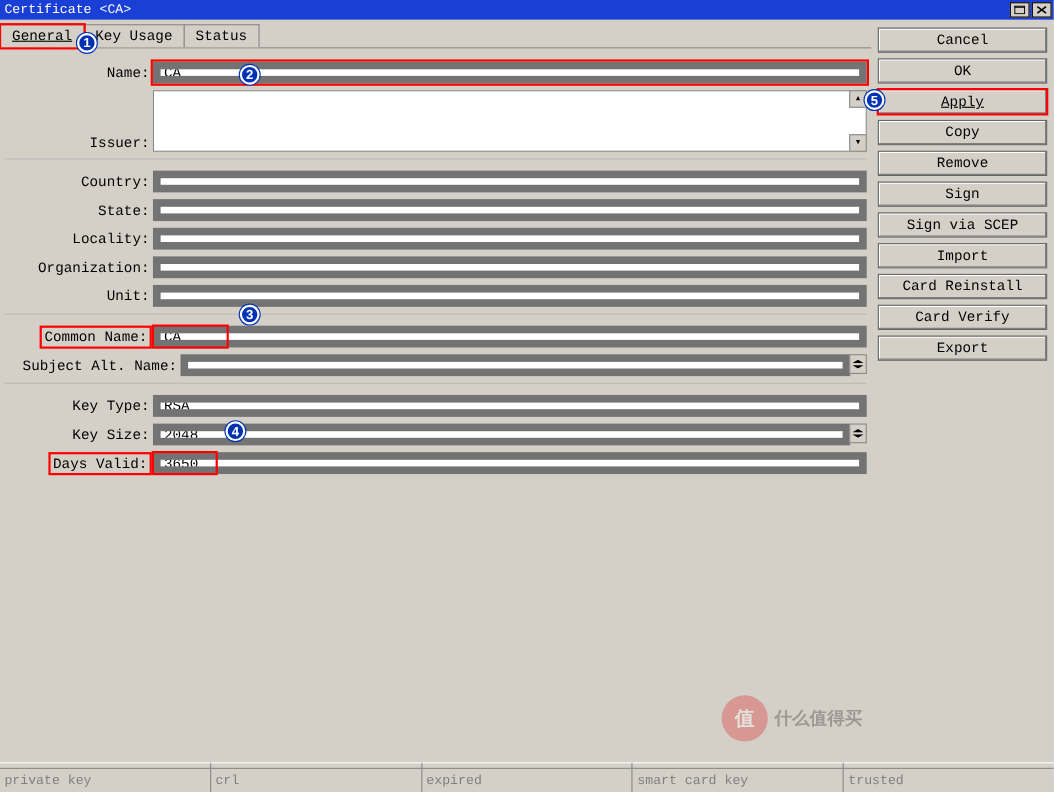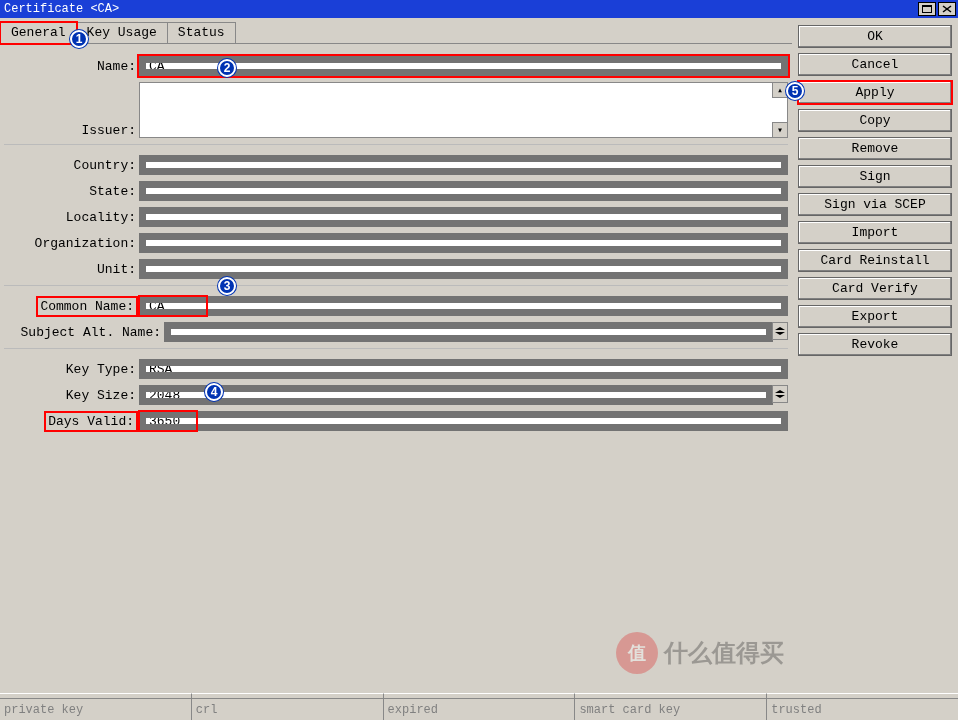--- a/index.html
+++ b/index.html
@@ -36,34 +36,34 @@
   .row .scroll-arrow { width: 16px; height: 16px; border: 1px solid #888; background: #d4d0c8; display:flex; align-items:center; justify-content:center; font-size:10px; position:absolute; right:0; }
   .row .scroll-arrow.up { top: 0; }
   .row .scroll-arrow.down { bottom: 0; }
   .row .spinner-btn { width: 16px; height: 18px; border: 1px solid #888; background: #d4d0c8; display:flex; align-items:center; justify-content:center; font-size:10px; margin-left:-1px; cursor:pointer; }
   .row .combo { display:flex; flex:1; }
   .row .combo input { flex:1; }
   .tiny-sep { height: 1px; background: #bbb; margin: 4px 0 10px 0; }
 
   
   .btn { height: 23px; border: 1px solid #666; background: #d4d0c8; box-shadow: inset -1px -1px 0 #808080, inset 1px 1px 0 #fff; font-family: inherit; font-size: 13px; cursor: pointer; display:flex; align-items:center; justify-content:center; }
-  .hl-red-loose { position:relative; }
+  .hl-red-loose { position:relative;text-decoration:underline; }
   .hl-red-loose::after { content:""; position:absolute; inset:-2px; border:2px solid #ff0000; pointer-events:none; }
 
   
   .badge { width: 18px; height: 18px; border-radius: 50%; background: #0033b3; border: 2px solid #fff; color: #fff; font: bold 12px/14px sans-serif; display:flex; align-items:center; justify-content:center; position: absolute; z-index: 5; box-shadow: 0 0 0 1px #0033b3; }
 
   
   .statusbar { height: 22px; background: #d4d0c8; border-top: 1px solid #888; display: flex; align-items:center; font-size: 12px; color: #808080; }
   .statusbar .cell { flex:1; border-right: 1px solid #888; padding: 16px 4px; height:100%; display:flex; align-items:center; border-top:1px solid #fff; }
 
   
   .watermark { position:absolute; right:8px; bottom:24px; display:flex; align-items:center; gap:6px; opacity:.35; pointer-events:none; font-family: sans-serif; }
   .watermark .circ { width:42px; height:42px; border-radius:50%; background:#d33; color:#fff; display:flex; align-items:center; justify-content:center; font-weight:bold; font-size:18px; }
-  .watermark .wtxt { color:#333; font-size:24px; font-weight:bold; }
+  .watermark .wtxt { color:#333; font-size:16px; font-weight:bold; }
 </style>
 </head>
 <body>
 
 <div class="titlebar">
   <span class="title">Certificate &lt;CA&gt;</span>
   <div class="win-btn">
     <svg viewBox="0 0 10 8">
         <rect x="0.5" y="0.5" width="9" height="7" fill="none" stroke="#000"></rect>
         <line x1="0" y1="1.5" x2="10" y2="1.5" stroke="#000"></line>
@@ -197,33 +197,32 @@
 
     </div>
 
     <div class="watermark">
       <div class="circ">值</div>
       <div class="wtxt">什么值得买</div>
     </div>
   </div>
 
   <div class="button-col" style="position:relative;">
+    <div class="btn">Cancel</div>
     <div class="btn">OK</div>
-    <div class="btn">Cancel</div>
     <div class="btn hl-red-loose">Apply</div>
     <div class="badge" style="left:-6px; top:64px;">5</div>
     <div class="btn">Copy</div>
     <div class="btn">Remove</div>
     <div class="btn">Sign</div>
     <div class="btn">Sign via SCEP</div>
     <div class="btn">Import</div>
     <div class="btn">Card Reinstall</div>
     <div class="btn">Card Verify</div>
     <div class="btn">Export</div>
-    <div class="btn">Revoke</div>
   </div>
 </div>
 
 <div class="statusbar">
   <div class="cell">private key</div>
   <div class="cell">crl</div>
   <div class="cell">expired</div>
   <div class="cell">smart card key</div>
   <div class="cell" style="border-right:none;">trusted</div>
 </div>

